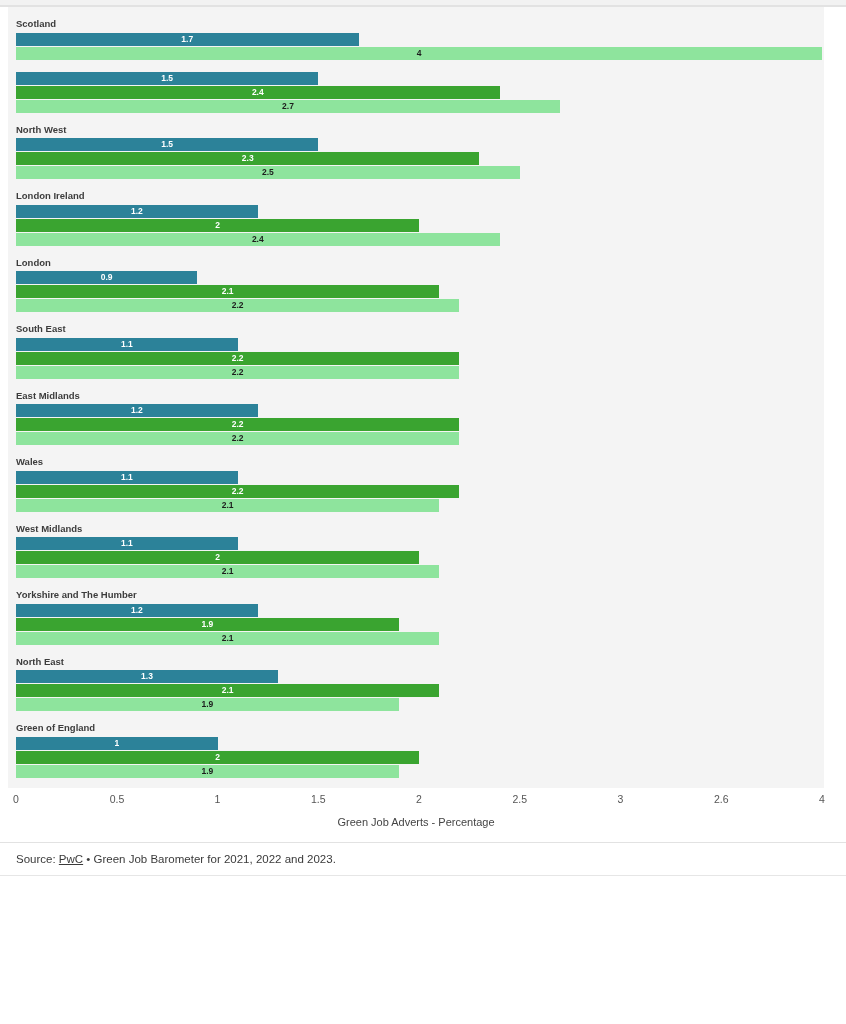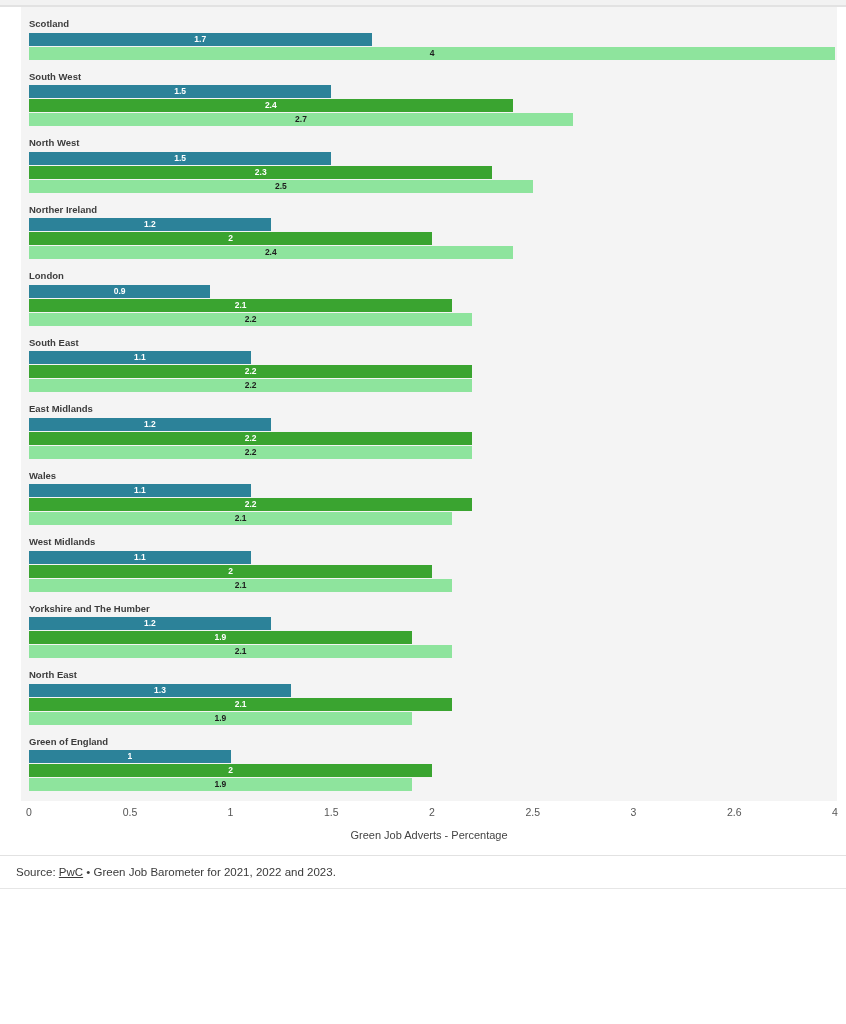--- a/index.html
+++ b/index.html
@@ -54,21 +54,21 @@
   }
   .chart-desc {
     font-size: 11.5px;
     color: #3a3a3a;
     line-height: 1.35;
     margin: 0 0 8px 0;
   }
 
   
   .plot-wrap {
-    padding: 0 20px 0 21px;
+    padding: 0 20px 0 8px;
   }
   .plot-area {
     position: relative;
     background: #f4f4f4;
     width: 816px;
     padding: 12px 0 10px 0;
     margin-left: 0;
   }
 
   .region-group {
@@ -170,21 +170,20 @@
               <span class="bar-value" style="color: rgb(255, 255, 255);">1.7</span>
             </div>
           </div>
           <div class="bar-row">
             <div class="bar" style="width: 806px; background: rgb(142, 228, 157);">
               <span class="bar-value" style="color: rgb(29, 29, 29);">4</span>
             </div>
           </div>
         </div>
         <div class="region-group">
-          <div class="region-label">South West</div>
           <div class="bar-row">
             <div class="bar" style="width: 302.25px; background: rgb(44, 130, 153);">
               <span class="bar-value" style="color: rgb(255, 255, 255);">1.5</span>
             </div>
           </div>
           <div class="bar-row">
             <div class="bar" style="width: 483.6px; background: rgb(58, 164, 48);">
               <span class="bar-value" style="color: rgb(255, 255, 255);">2.4</span>
             </div>
           </div>
@@ -206,21 +205,21 @@
               <span class="bar-value" style="color: rgb(255, 255, 255);">2.3</span>
             </div>
           </div>
           <div class="bar-row">
             <div class="bar" style="width: 503.75px; background: rgb(142, 228, 157);">
               <span class="bar-value" style="color: rgb(29, 29, 29);">2.5</span>
             </div>
           </div>
         </div>
         <div class="region-group">
-          <div class="region-label">Norther Ireland</div>
+          <div class="region-label">London Ireland</div>
           <div class="bar-row">
             <div class="bar" style="width: 241.8px; background: rgb(44, 130, 153);">
               <span class="bar-value" style="color: rgb(255, 255, 255);">1.2</span>
             </div>
           </div>
           <div class="bar-row">
             <div class="bar" style="width: 403px; background: rgb(58, 164, 48);">
               <span class="bar-value" style="color: rgb(255, 255, 255);">2</span>
             </div>
           </div>

